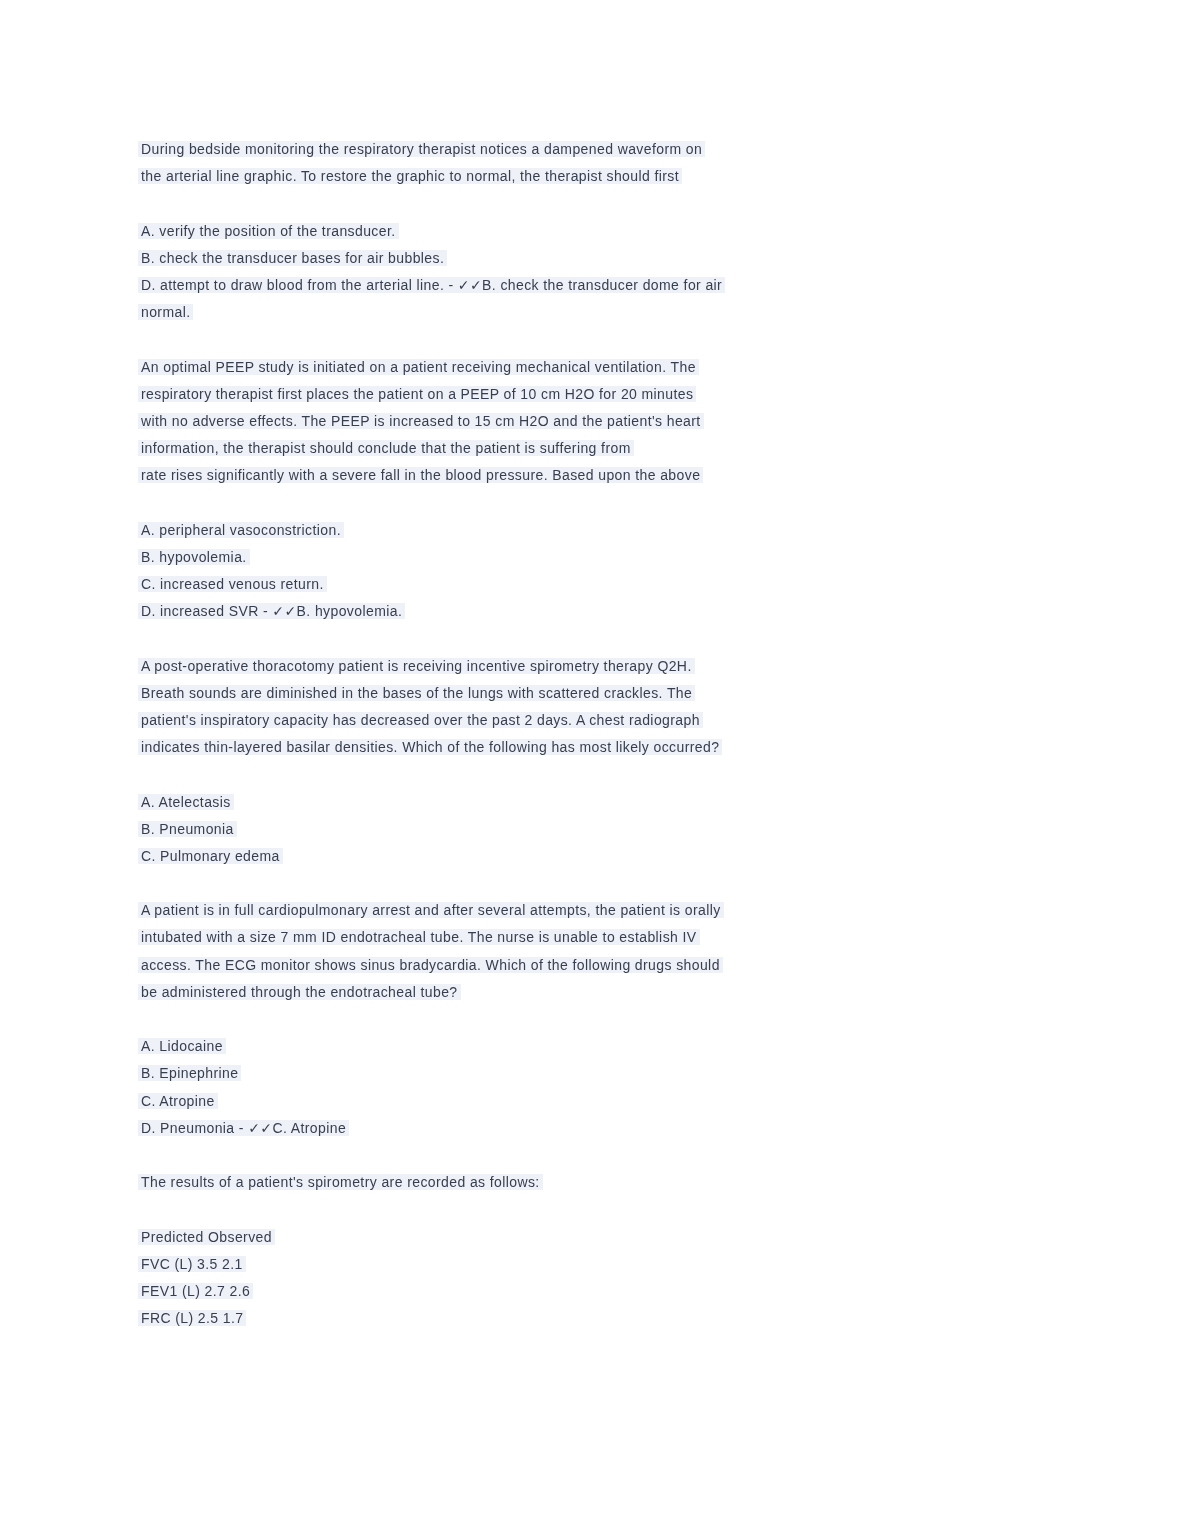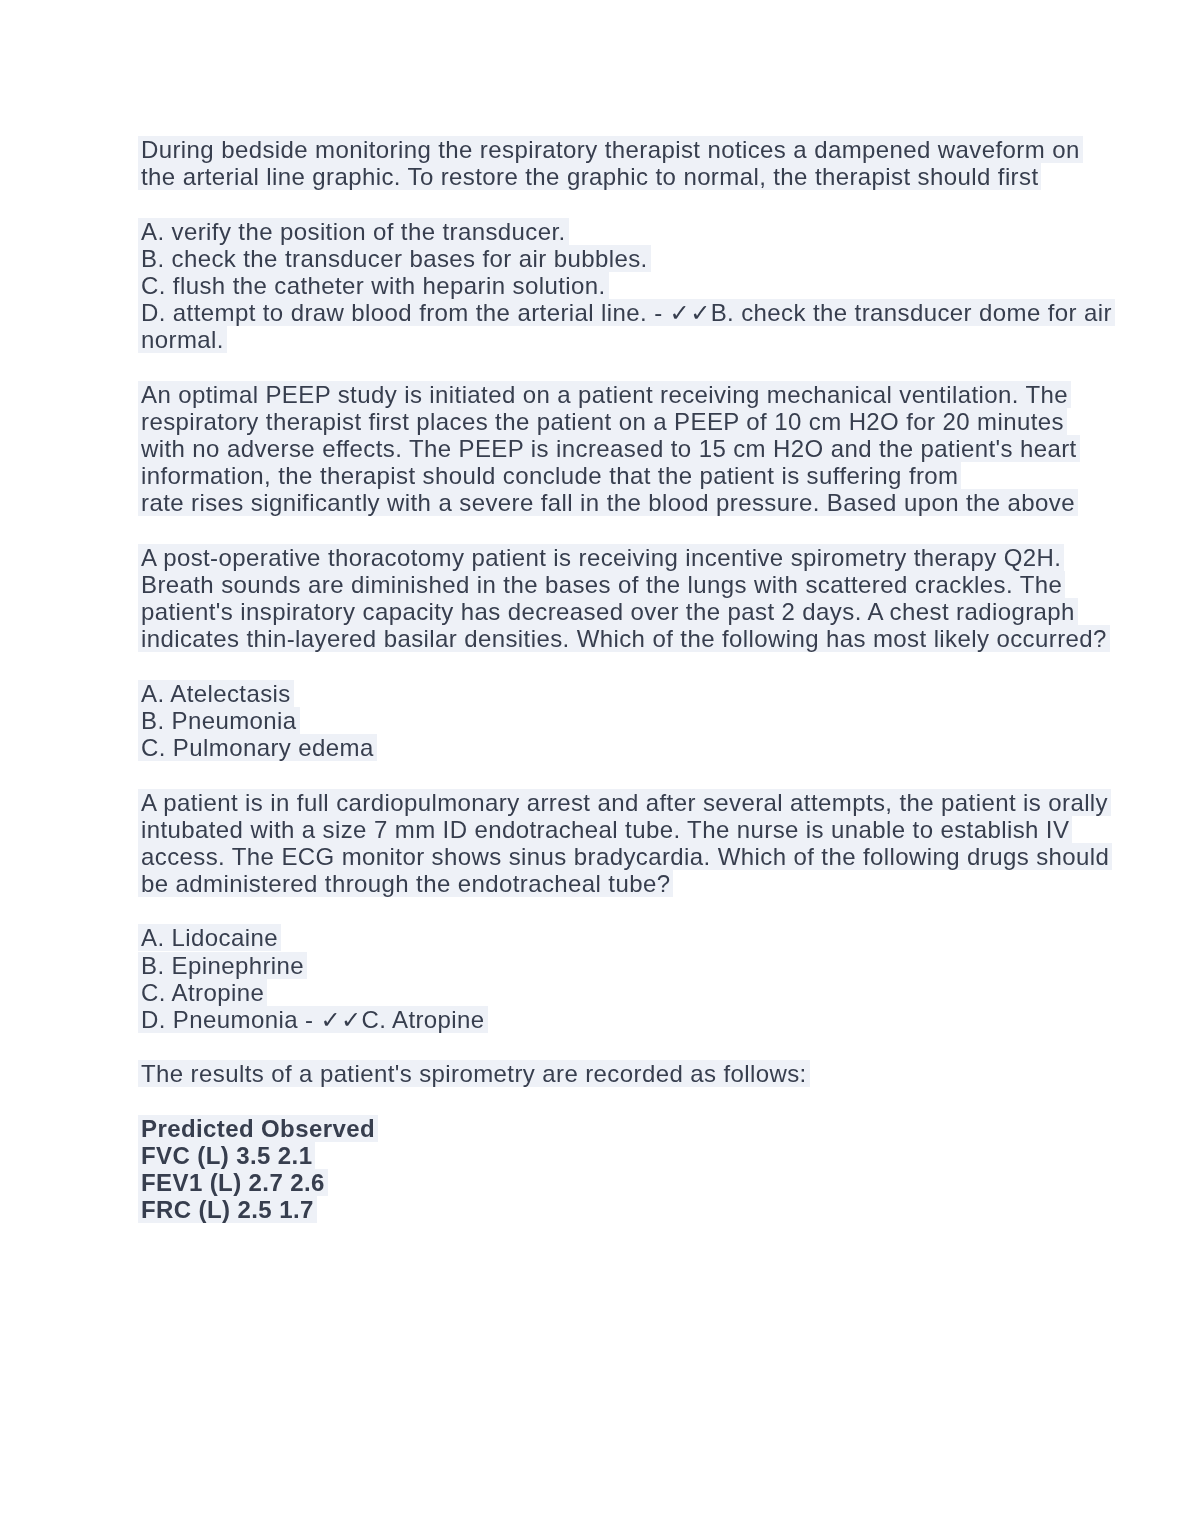--- a/index.html
+++ b/index.html
@@ -18,26 +18,26 @@
     font-family: "Liberation Sans", "DejaVu Sans", sans-serif;
     color: var(--text-color);
   }
   .page {
     width: 1190px;
     height: 1540px;
     padding: 136px 130px 0 138px;
     background: var(--page-bg);
   }
   .block { margin-bottom: 27.2px; }
-  .block:last-child { margin-bottom: 16px; font-weight: bold; }
+  .block:last-child { margin-bottom: 16px; }
   .line {
     display: block;
     height: 27.2px;
     line-height: 27.2px;
-    font-size: 24px;
+    font-size: 14px;
     letter-spacing: 0.4px;
     white-space: pre;
   }
   .hl {
     background-color: var(--highlight-color);
     padding: 0 3px;
     box-decoration-break: clone;
     -webkit-box-decoration-break: clone;
   }
 </style>
@@ -47,33 +47,38 @@
 <div class="page">
 
   <div class="block">
     <span class="line"><span class="hl">During bedside monitoring the respiratory therapist notices a dampened waveform on</span></span>
     <span class="line"><span class="hl">the arterial line graphic. To restore the graphic to normal, the therapist should first</span></span>
   </div>
 
   <div class="block">
     <span class="line"><span class="hl">A. verify the position of the transducer.</span></span>
     <span class="line"><span class="hl">B. check the transducer bases for air bubbles.</span></span>
-    <span class="line"><span class="hl">C. flush the catheter with heparin solution.</span></span>
     <span class="line"><span class="hl">D. attempt to draw blood from the arterial line. - ✓✓B. check the transducer dome for air</span></span>
     <span class="line"><span class="hl">normal.</span></span>
   </div>
 
   <div class="block">
     <span class="line"><span class="hl">An optimal PEEP study is initiated on a patient receiving mechanical ventilation. The</span></span>
     <span class="line"><span class="hl">respiratory therapist first places the patient on a PEEP of 10 cm H2O for 20 minutes</span></span>
     <span class="line"><span class="hl">with no adverse effects. The PEEP is increased to 15 cm H2O and the patient's heart</span></span>
     <span class="line"><span class="hl">information, the therapist should conclude that the patient is suffering from</span></span>
     <span class="line"><span class="hl">rate rises significantly with a severe fall in the blood pressure. Based upon the above</span></span>
   </div>
 
+  <div class="block">
+    <span class="line"><span class="hl">A. peripheral vasoconstriction.</span></span>
+    <span class="line"><span class="hl">B. hypovolemia.</span></span>
+    <span class="line"><span class="hl">C. increased venous return.</span></span>
+    <span class="line"><span class="hl">D. increased SVR - ✓✓B. hypovolemia.</span></span>
+  </div>
 
   <div class="block">
     <span class="line"><span class="hl">A post-operative thoracotomy patient is receiving incentive spirometry therapy Q2H.</span></span>
     <span class="line"><span class="hl">Breath sounds are diminished in the bases of the lungs with scattered crackles. The</span></span>
     <span class="line"><span class="hl">patient's inspiratory capacity has decreased over the past 2 days. A chest radiograph</span></span>
     <span class="line"><span class="hl">indicates thin-layered basilar densities. Which of the following has most likely occurred?</span></span>
   </div>
 
   <div class="block">
     <span class="line"><span class="hl">A. Atelectasis</span></span>

